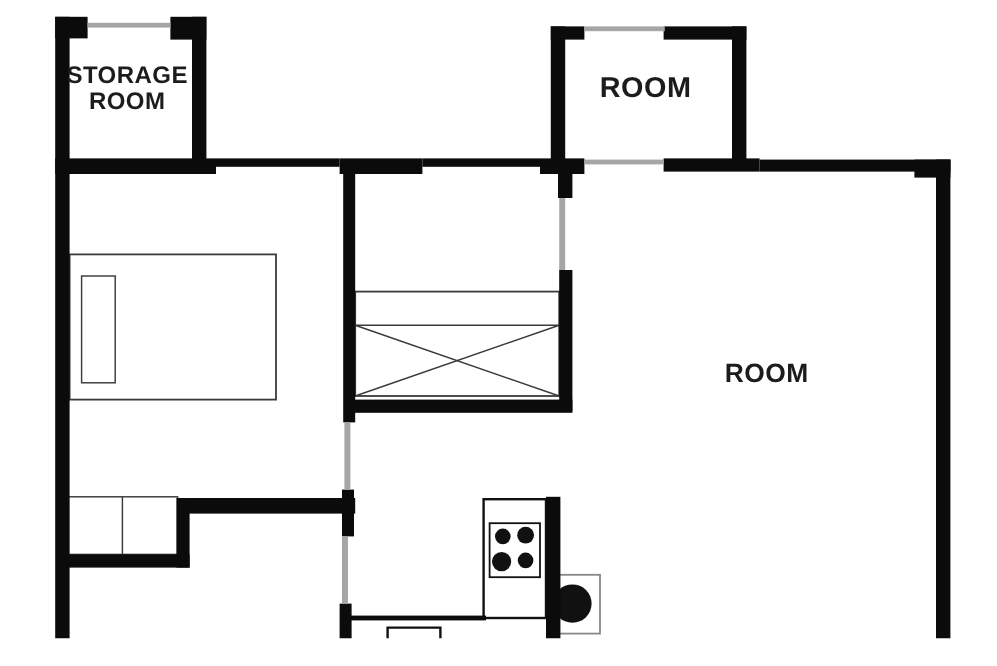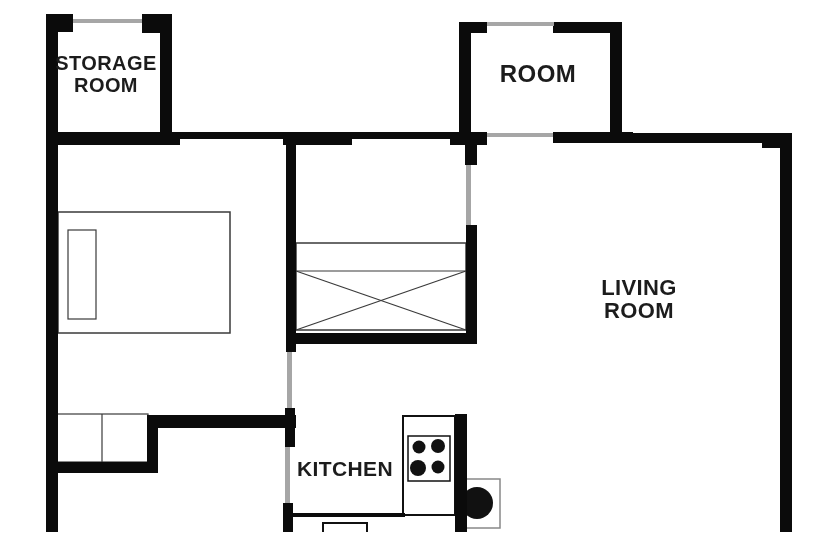--- a/index.html
+++ b/index.html
@@ -88,21 +88,18 @@
   <div class="room-label label-storage">
     <span>STORAGE</span><br>
     <span>ROOM</span>
   </div>
 
   <div class="room-label label-entre">
     <span>ROOM</span>
   </div>
 
   <div class="room-label label-living">
-    <span>LIVING</span><br>
+    <br>
     <span>ROOM</span>
   </div>
 
-  <div class="room-label label-kitchen">
-    <span>KITCHEN</span>
-  </div>
 
 </div>
 
 </body></html>

